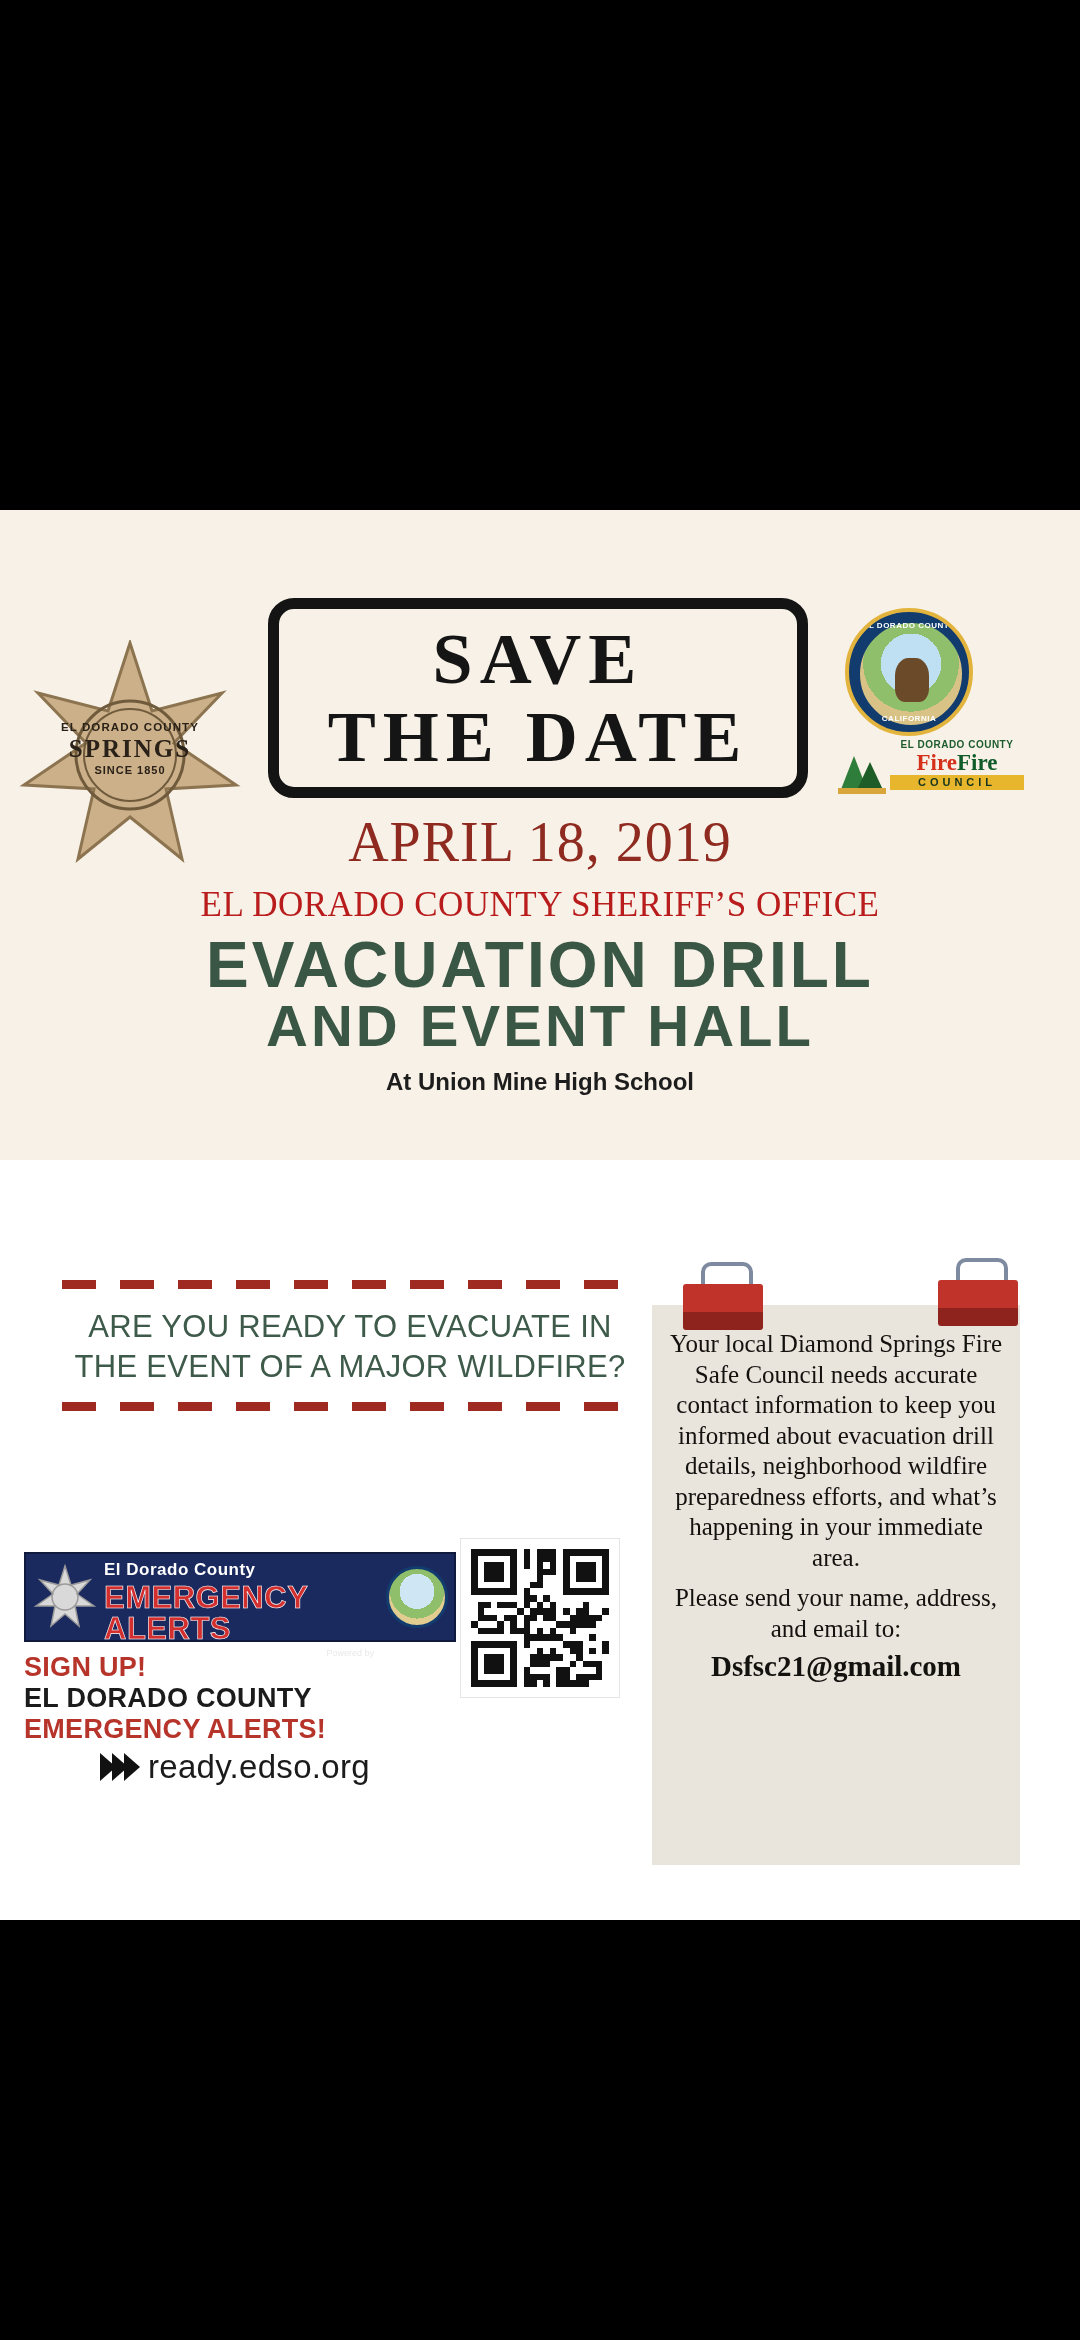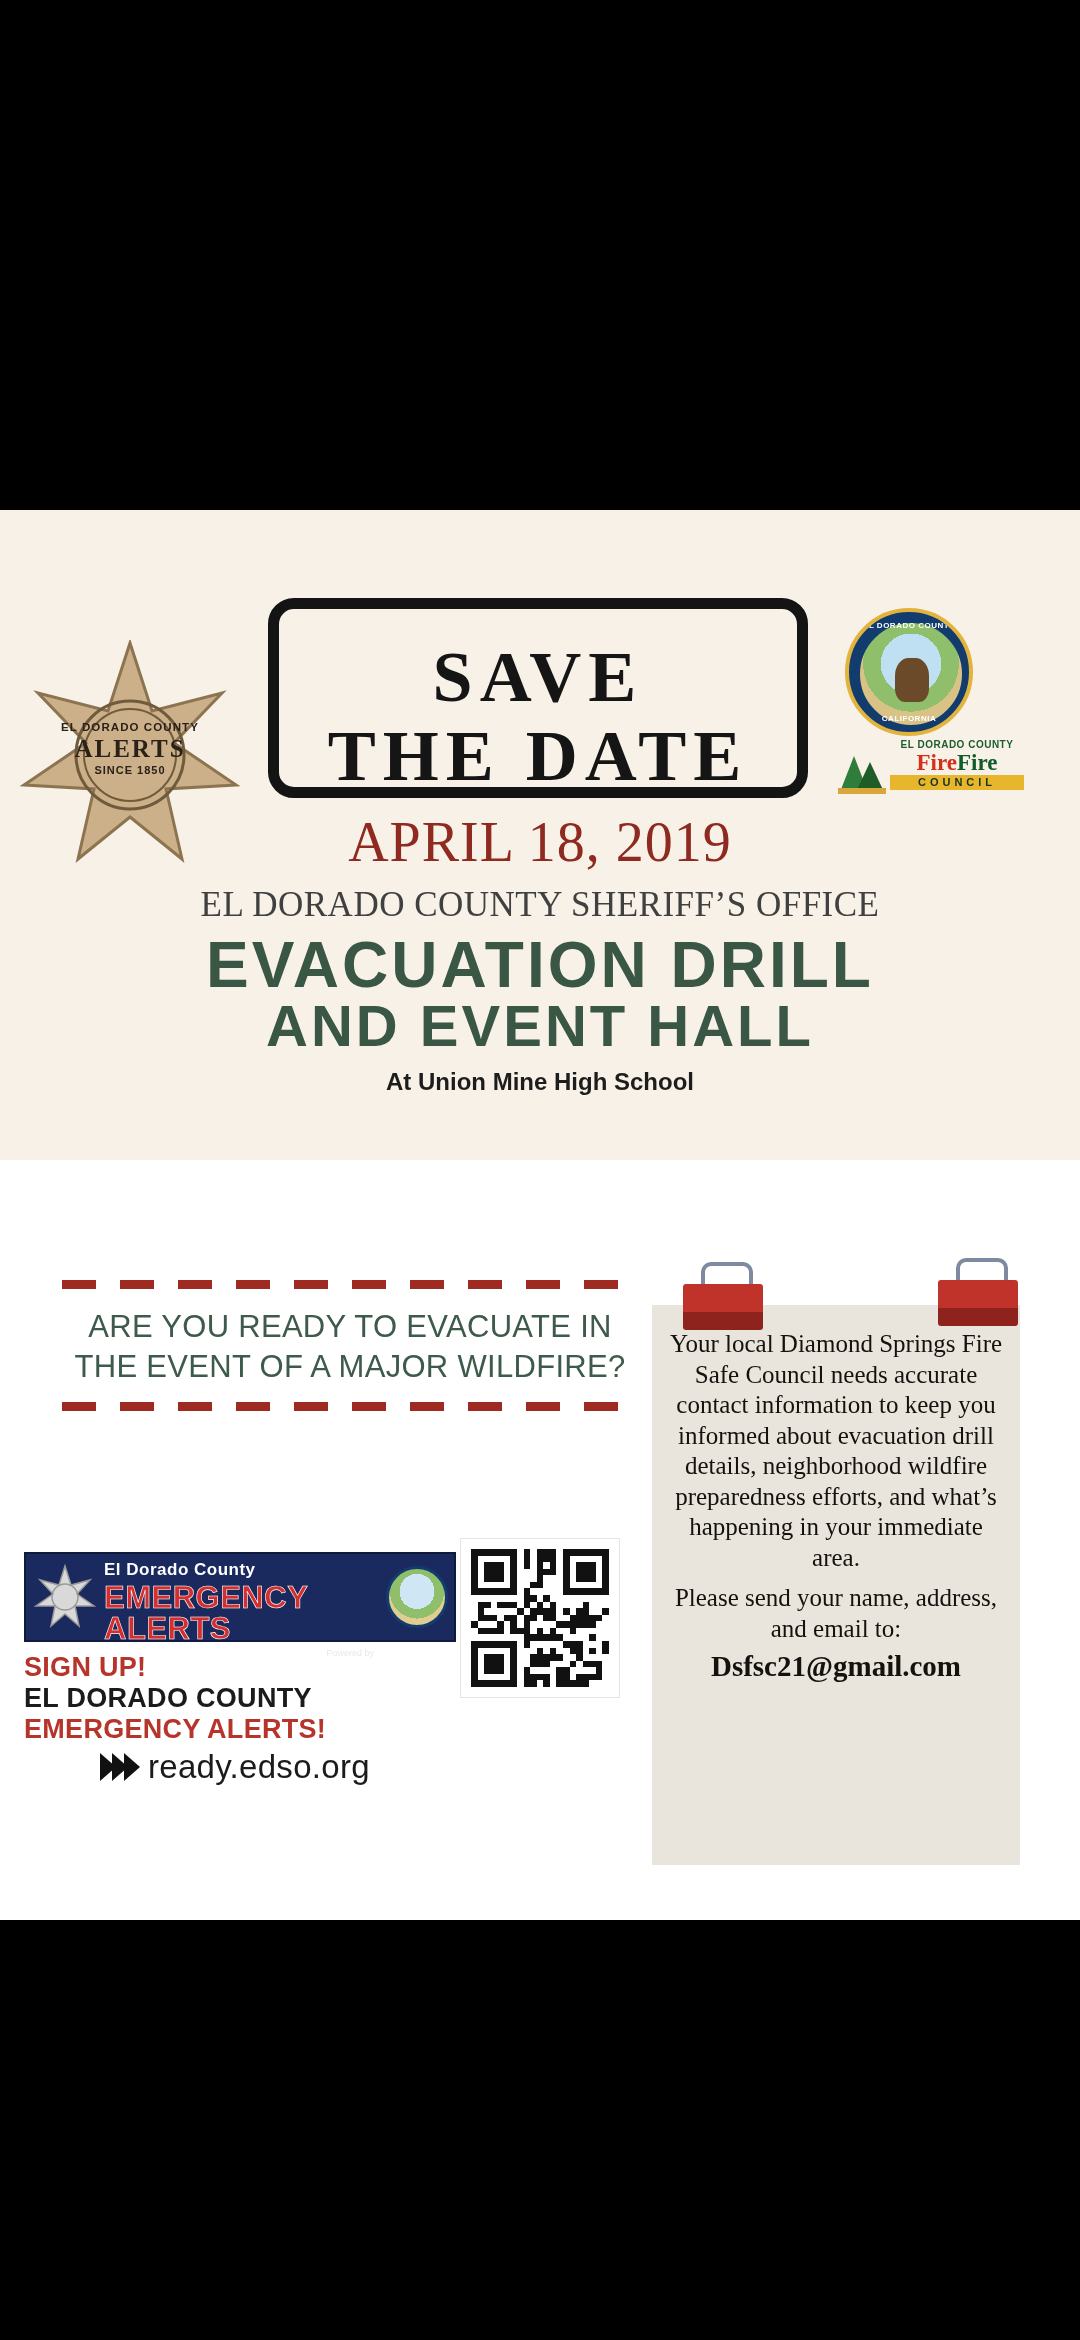--- a/index.html
+++ b/index.html
@@ -95,21 +95,21 @@
   }
   .stamp-inner {
     position: absolute;
     left: 277px;
     top: 96px;
     width: 522px;
     height: 184px;
     display: flex;
     flex-direction: column;
     align-items: center;
-    justify-content: flex-end;
+    justify-content: center;
     line-height: 0.95;
   }
   .stamp-line {
     font-family: "Liberation Serif", serif;
     font-weight: bold;
     color: #151515;
     letter-spacing: 7px;
     text-align: center;
   }
   .stamp-l1 { font-size: 72px; }
@@ -199,21 +199,21 @@
     color: #8e2a1f;
     letter-spacing: 1px;
   }
   .office-line {
     position: absolute;
     left: 0; top: 375px;
     width: 1080px;
     text-align: center;
     font-family: "Liberation Serif", serif;
     font-size: 35px;
-    color: #404040;
+    color: #b91c1c;
     letter-spacing: 0.5px;
   }
   .big-title-1, .big-title-2 {
     position: absolute;
     left: 0;
     width: 1080px;
     text-align: center;
     font-family: "Liberation Sans", sans-serif;
     font-weight: bold;
     color: #3a5746;
@@ -432,21 +432,21 @@
               <g fill="#cbb089" stroke="#8c7450" stroke-width="3">
                 <path d="M0,-112 L22,-44 L92,-62 L44,-12 L106,30 L36,34 L52,104 L0,62 L-52,104 L-36,34 L-106,30 L-44,-12 L-92,-62 L-22,-44 Z"></path>
               </g>
               <circle r="54" fill="none" stroke="#6f5a3c" stroke-width="3"></circle>
               <circle r="46" fill="none" stroke="#6f5a3c" stroke-width="2"></circle>
             </g>
           </svg>
         </div>
         <div class="badge-inner-text">
           <div class="badge-county">EL DORADO COUNTY</div>
-          <div class="badge-sheriff">ALERTS</div>
+          <div class="badge-sheriff">SPRINGS</div>
           <div class="badge-since">SINCE 1850</div>
         </div>
       </div>
 
       <div class="stamp"></div>
       <div class="stamp-inner">
         <div class="stamp-line stamp-l1">SAVE</div>
         <div class="stamp-line stamp-l2">THE DATE</div>
       </div>
 

